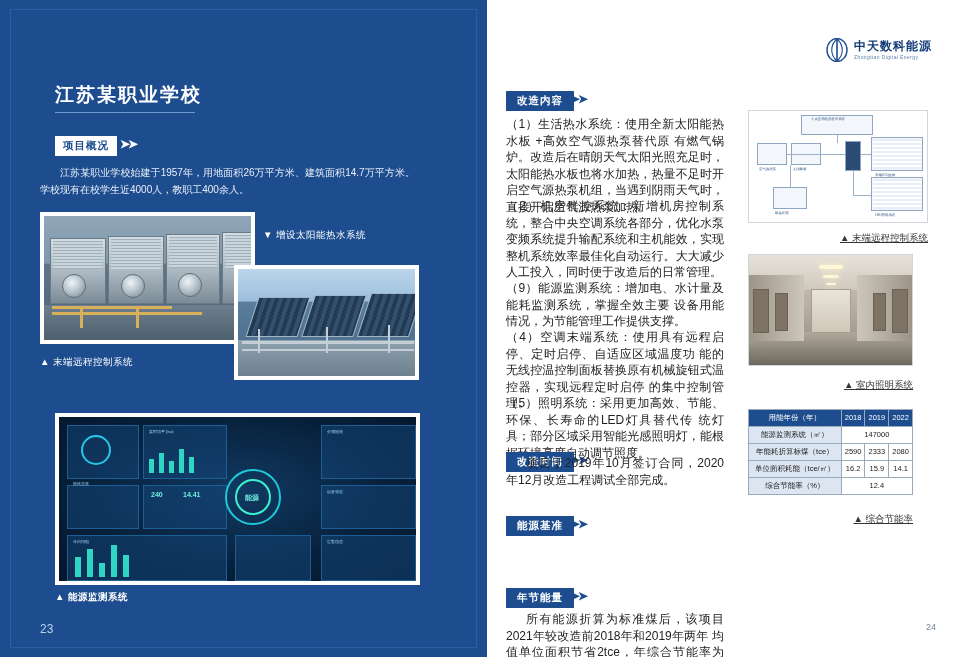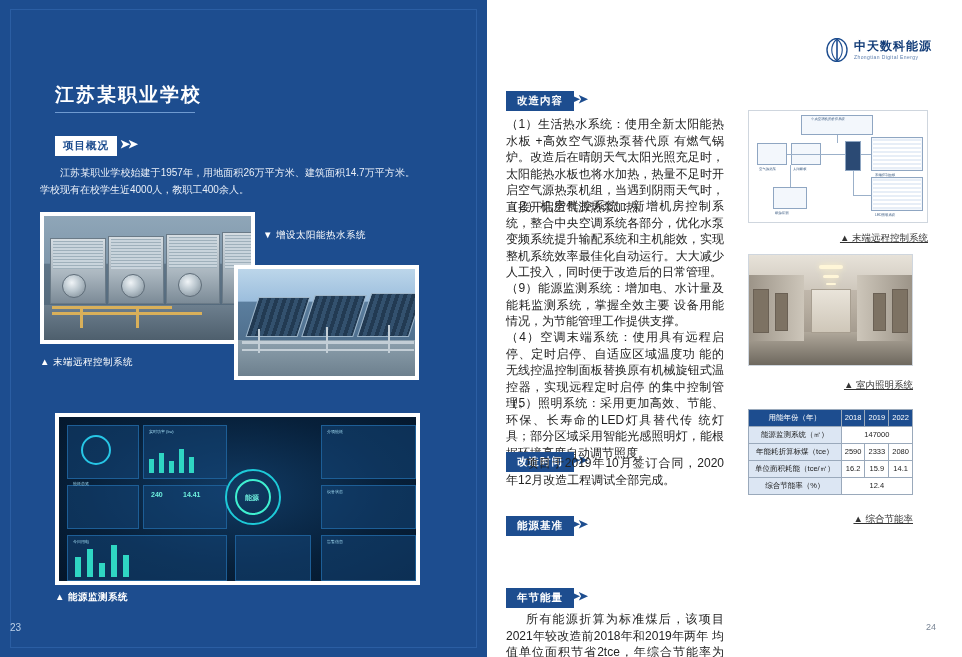--- a/index.html
+++ b/index.html
@@ -92,23 +92,23 @@
   }
   .cap-blue {
     position: absolute;
     color: #ffffff;
     font-size: 9.5px;
     font-weight: bold;
     letter-spacing: 0.5px;
   }
   .pagenum-l {
     position: absolute;
-    left: 10px; top: 622px;
+    left: 40px; top: 622px;
     color: #bcd0e8;
-    font-size: 10px;
+    font-size: 12px;
   }
   
   .ph-heatpump {
     position: absolute;
     inset: 0;
     background:
       linear-gradient(180deg, #8fa6b8 0%, #7f97ab 38%, #5f7588 39%, #4d6274 100%);
   }
   .hp-unit {
     position: absolute;

